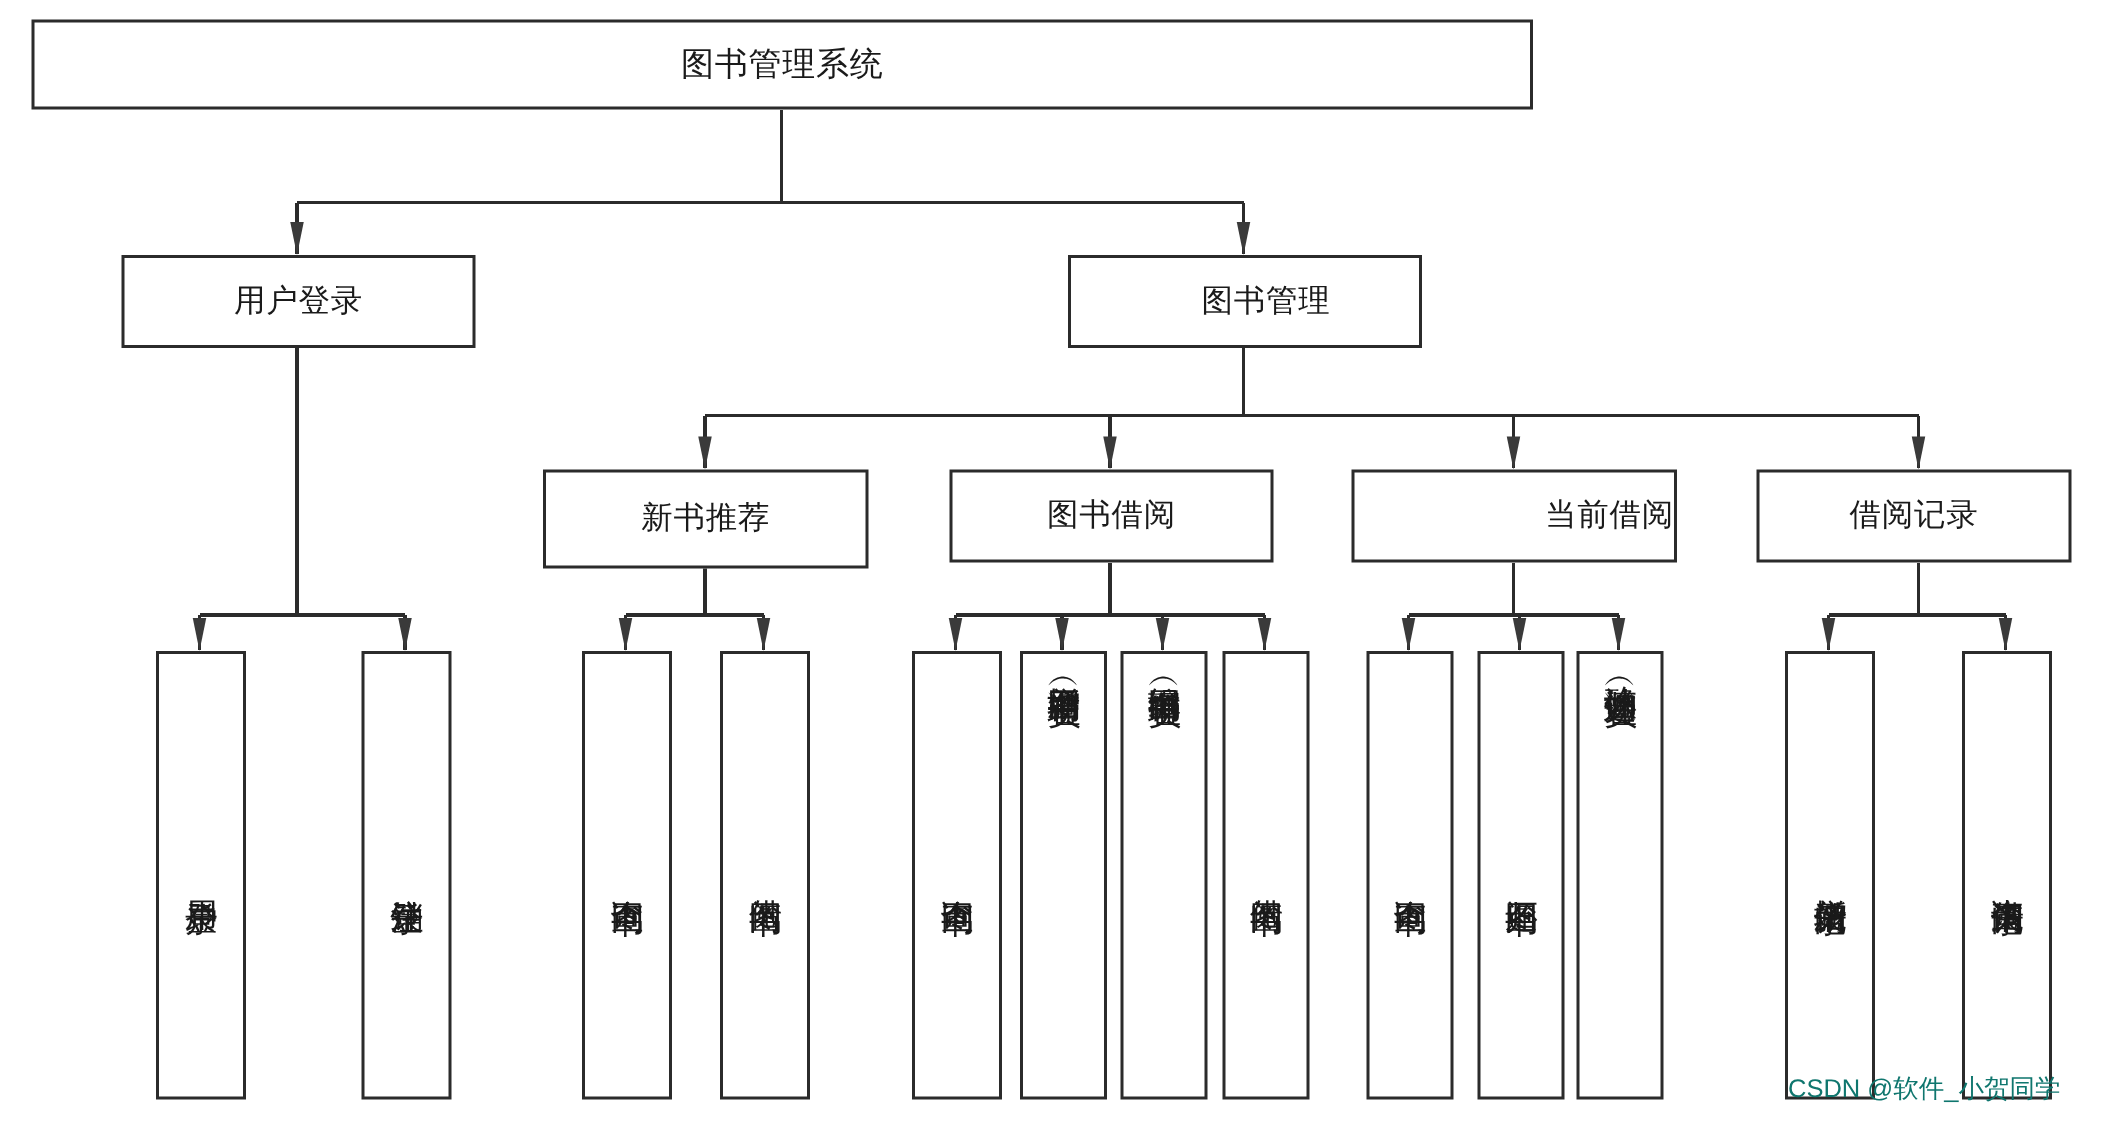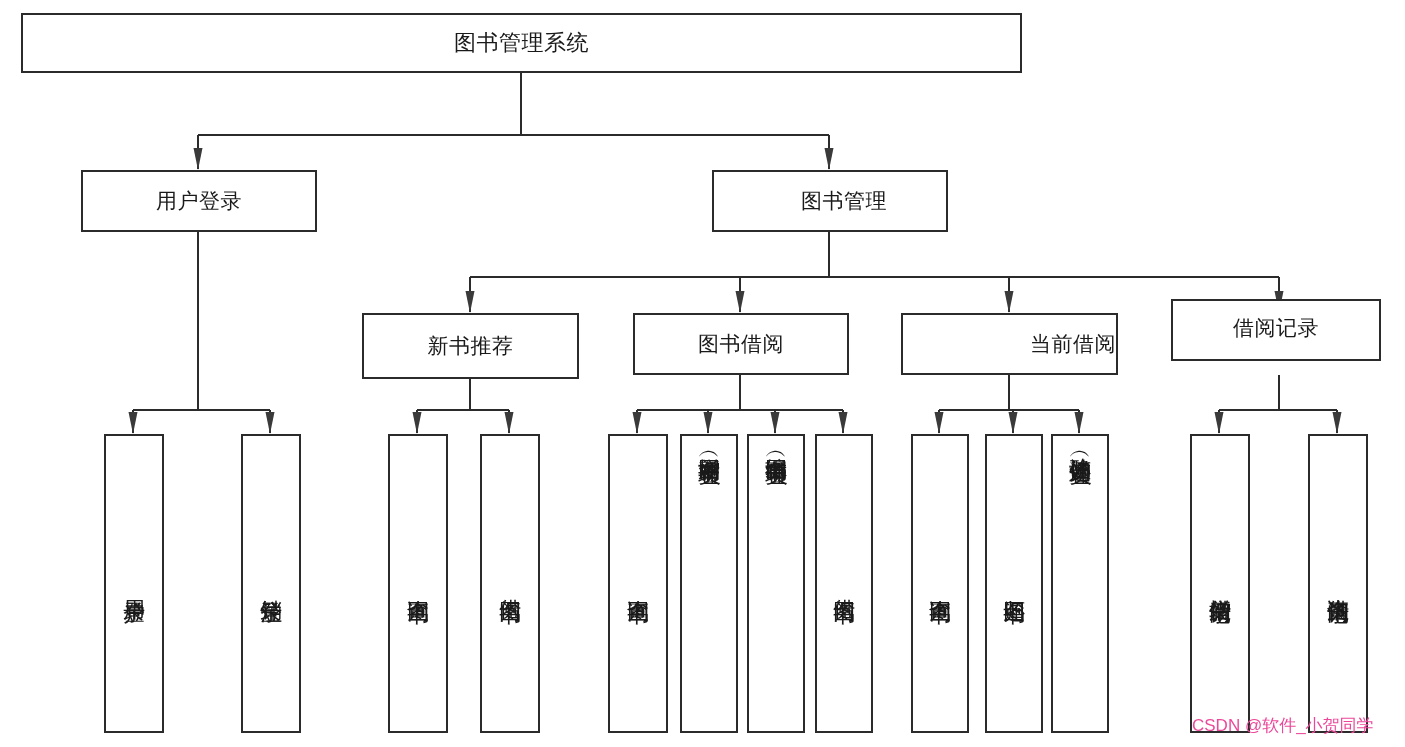--- a/index.html
+++ b/index.html
@@ -65,21 +65,21 @@
     letter-spacing: 1px;
     white-space: nowrap;
   }
   .node.v.mid {
     align-items: center;
     padding-top: 0;
   }
   .watermark {
     position: absolute;
     font-size: 17px;
-    color: #ec4899;
+    color: #0f766e;
     white-space: nowrap;
     z-index: 3;
   }
 </style>
 </head>
 <body>
 
 <div id="diagram">
 
   <svg id="edges" viewBox="0 0 1405 747" xmlns="http://www.w3.org/2000/svg">
@@ -150,21 +150,21 @@
     </div>
     <div class="node h" style="left: 362px; top: 313px; width: 217px; height: 66px;">
       <span class="label">新书推荐</span>
     </div>
     <div class="node h" style="left: 633px; top: 313px; width: 216px; height: 62px;">
       <span class="label">图书借阅</span>
     </div>
     <div class="node h" style="left: 901px; top: 313px; width: 217px; height: 62px; justify-content: flex-end;">
       <span class="label">当前借阅</span>
     </div>
-    <div class="node h" style="left: 1171px; top: 299px; width: 210px; height: 62px; font-family: Liberation Mono, monospace;">
+    <div class="node h" style="left: 1171px; top: 313px; width: 210px; height: 62px;">
       <span class="label">借阅记录</span>
     </div>
     <div class="node v mid" style="left: 104px; top: 434px; width: 60px; height: 299px;">
       <span class="label">用户登录</span>
     </div>
     <div class="node v mid" style="left: 241px; top: 434px; width: 60px; height: 299px;">
       <span class="label">注销登录</span>
     </div>
     <div class="node v mid" style="left: 388px; top: 434px; width: 60px; height: 299px;">
       <span class="label">查询图书</span>

